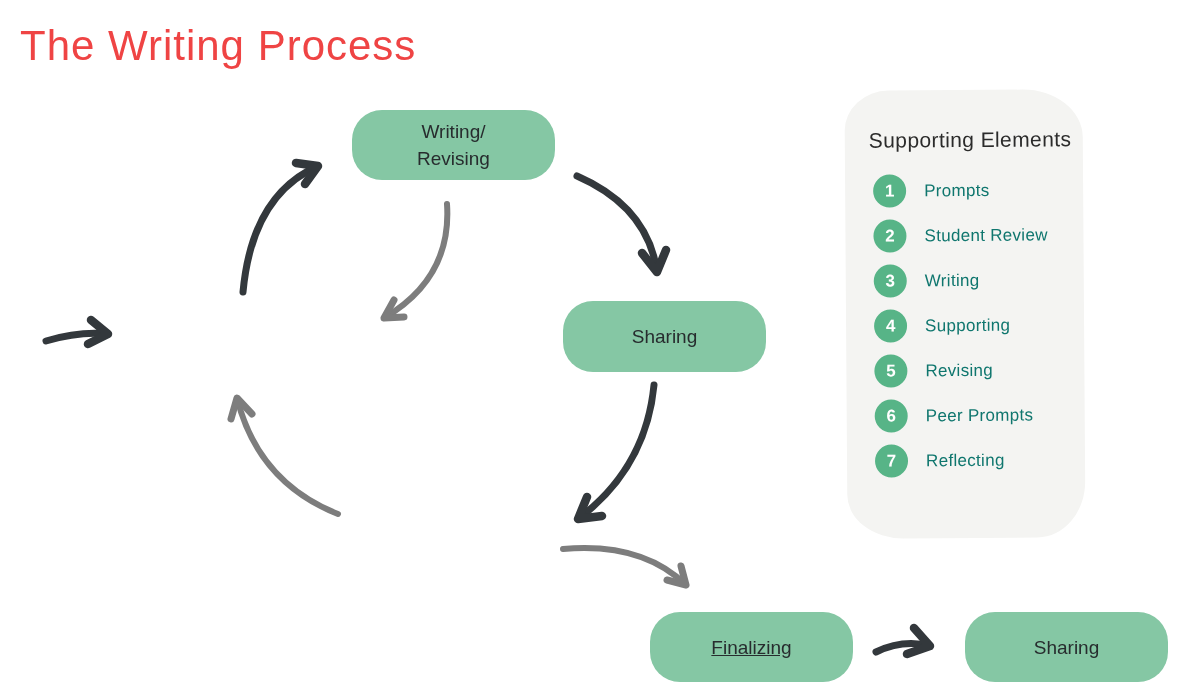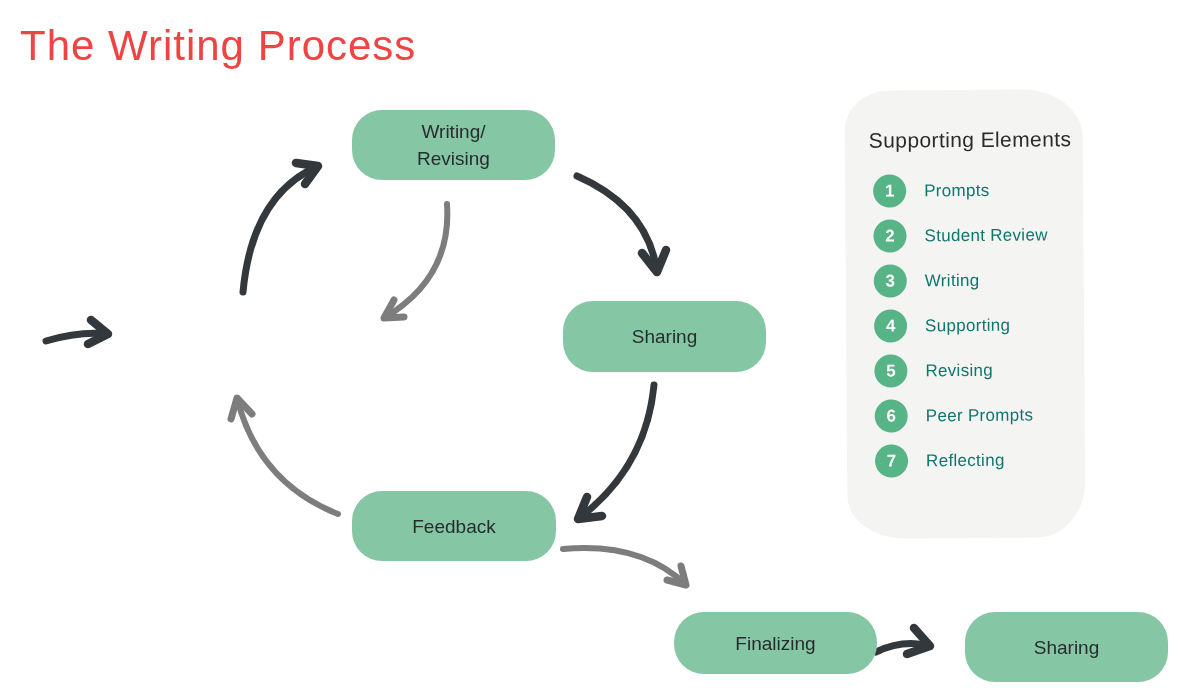--- a/index.html
+++ b/index.html
@@ -30,21 +30,21 @@
   .node{
     position:absolute;background:var(--node-green);border-radius:30px;
     display:flex;align-items:center;justify-content:center;text-align:center;
     font-size:19px;line-height:27px;color:#272c2e;
   }
   .node span{white-space:pre-line;}
   .node-writing{left:352px;top:110px;width:203px;height:70px;}
   .node-brainstorming{left:142px;top:300px;width:204px;height:72px;}
   .node-sharing-cycle{left:563px;top:301px;width:203px;height:71px;}
   .node-feedback{left:352px;top:491px;width:204px;height:70px;}
-  .node-finalizing{left:674px;top:612px;width:203px;height:62px;}
+  .node-finalizing{left:650px;top:612px;width:203px;height:70px;text-decoration:underline;}
   .node-sharing-final{left:965px;top:612px;width:203px;height:70px;}
 
   .panel{
     position:absolute;left:846px;top:90px;width:238px;height:448px;
     background:var(--panel-bg);
     border-radius:44px 60px 48px 56px / 40px 48px 56px 44px;
     transform:rotate(-0.4deg);
     padding:38px 0 0 24px;
   }
   .panel-heading{
@@ -103,23 +103,20 @@
     </g>
   </svg>
 
   <div class="node node-writing">
     <span>Writing/
 Revising</span>
   </div>
   <div class="node node-sharing-cycle">
     <span>Sharing</span>
   </div>
-  <div class="node node-feedback">
-    <span>Feedback</span>
-  </div>
   <div class="node node-finalizing">
     <span>Finalizing</span>
   </div>
   <div class="node node-sharing-final">
     <span>Sharing</span>
   </div>
 
   <div class="panel">
     <div class="panel-heading">Supporting Elements</div>
     <div class="legend">

